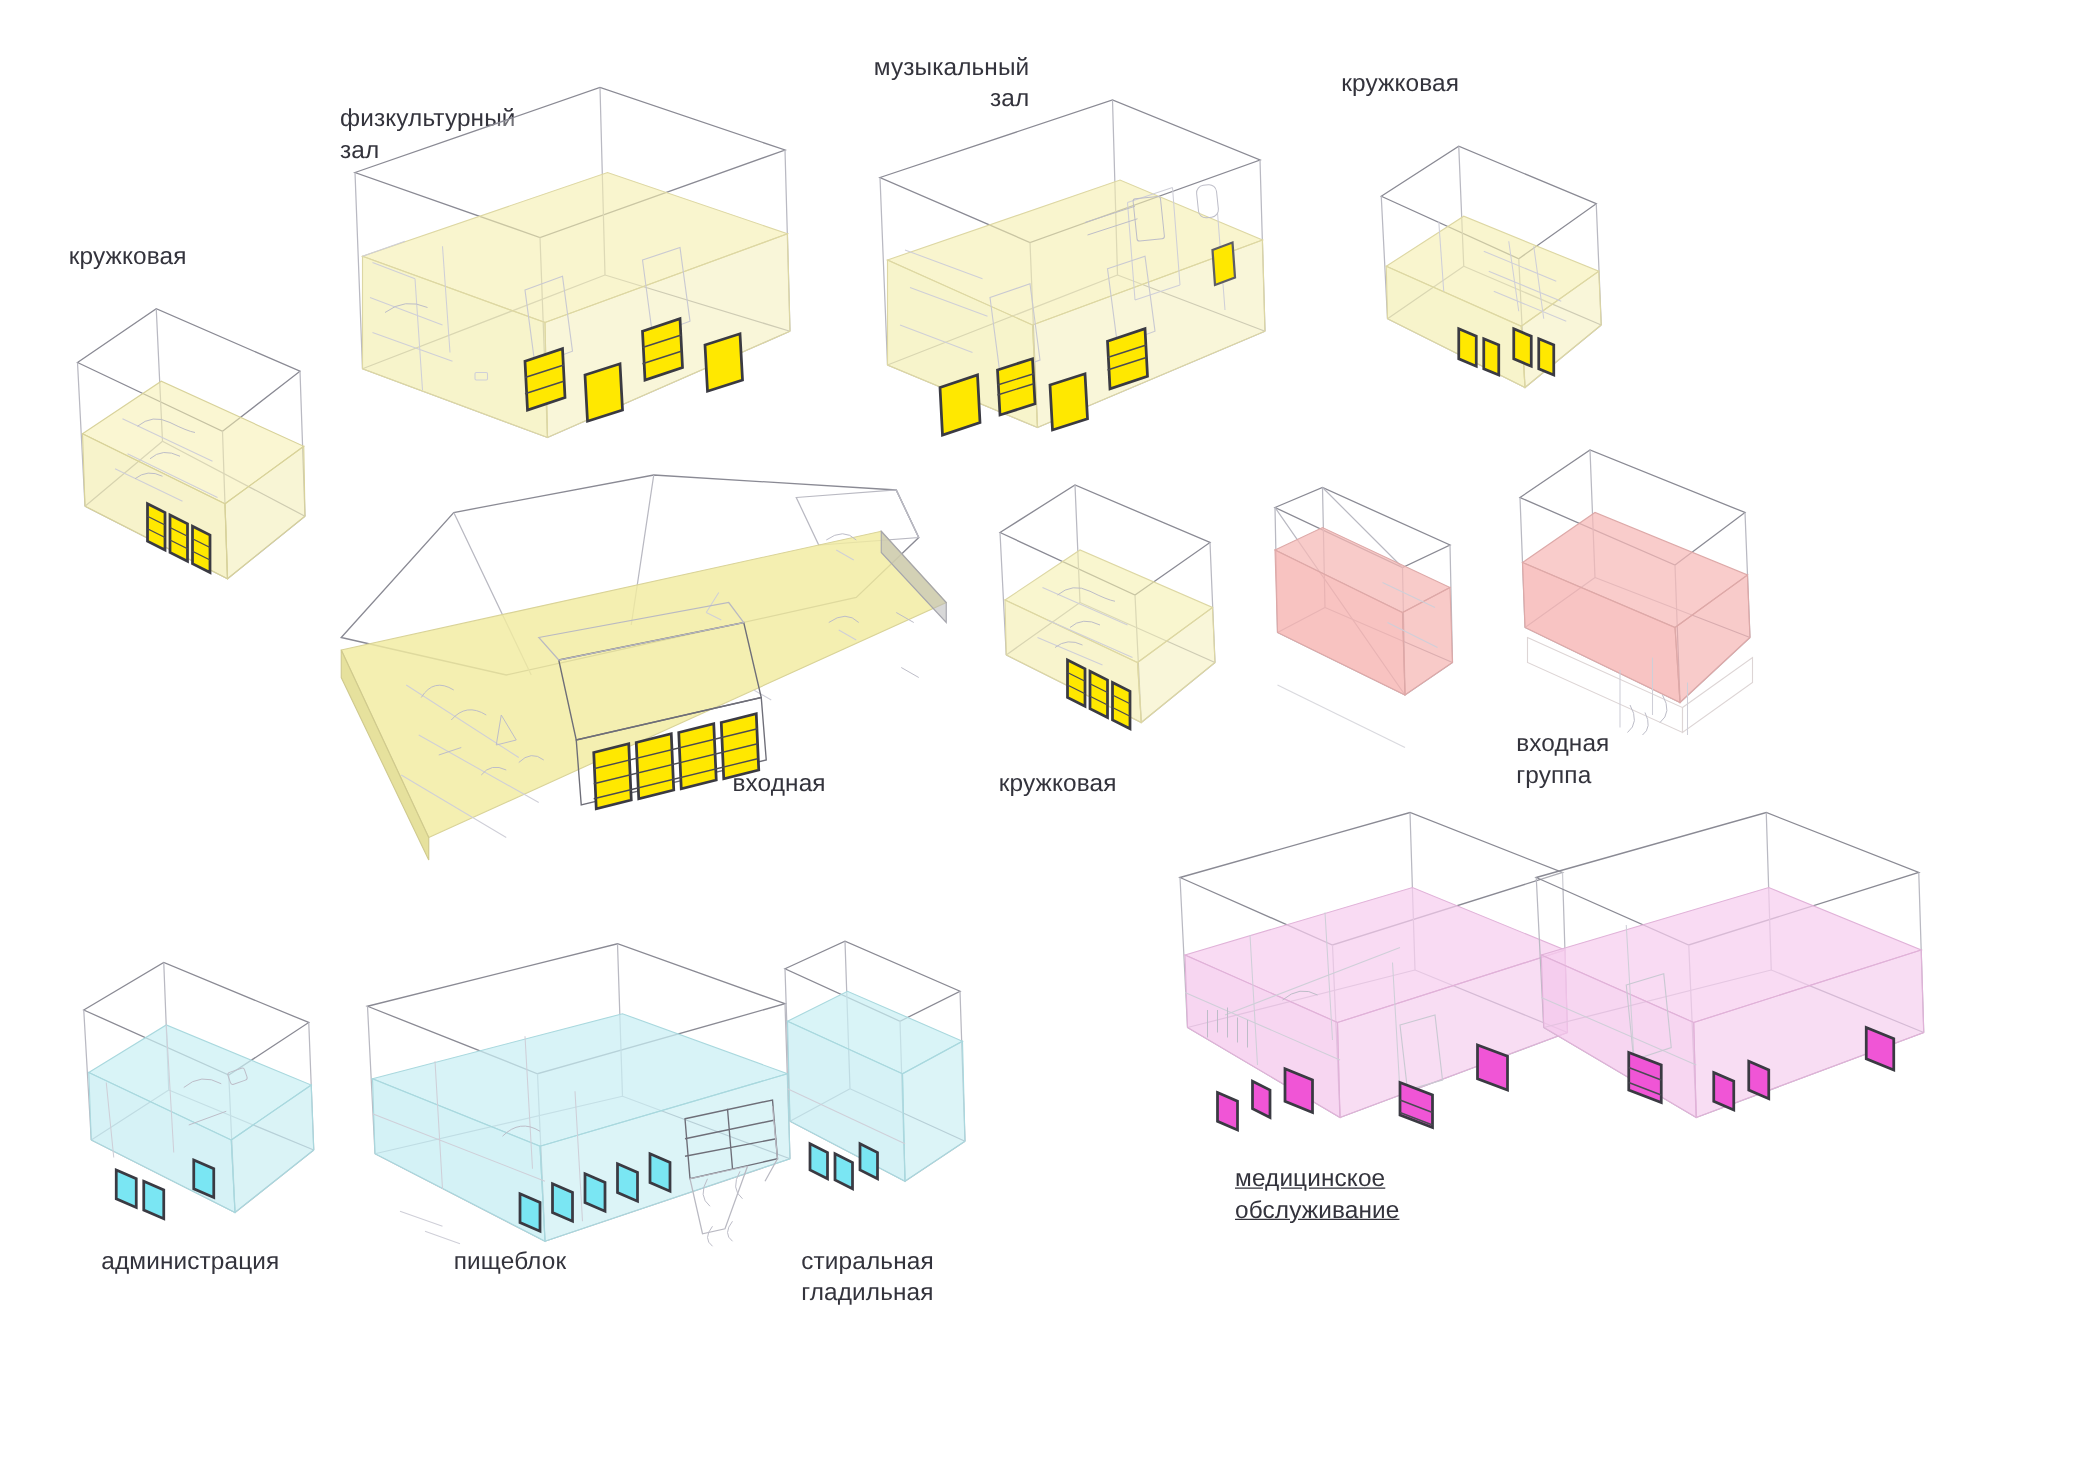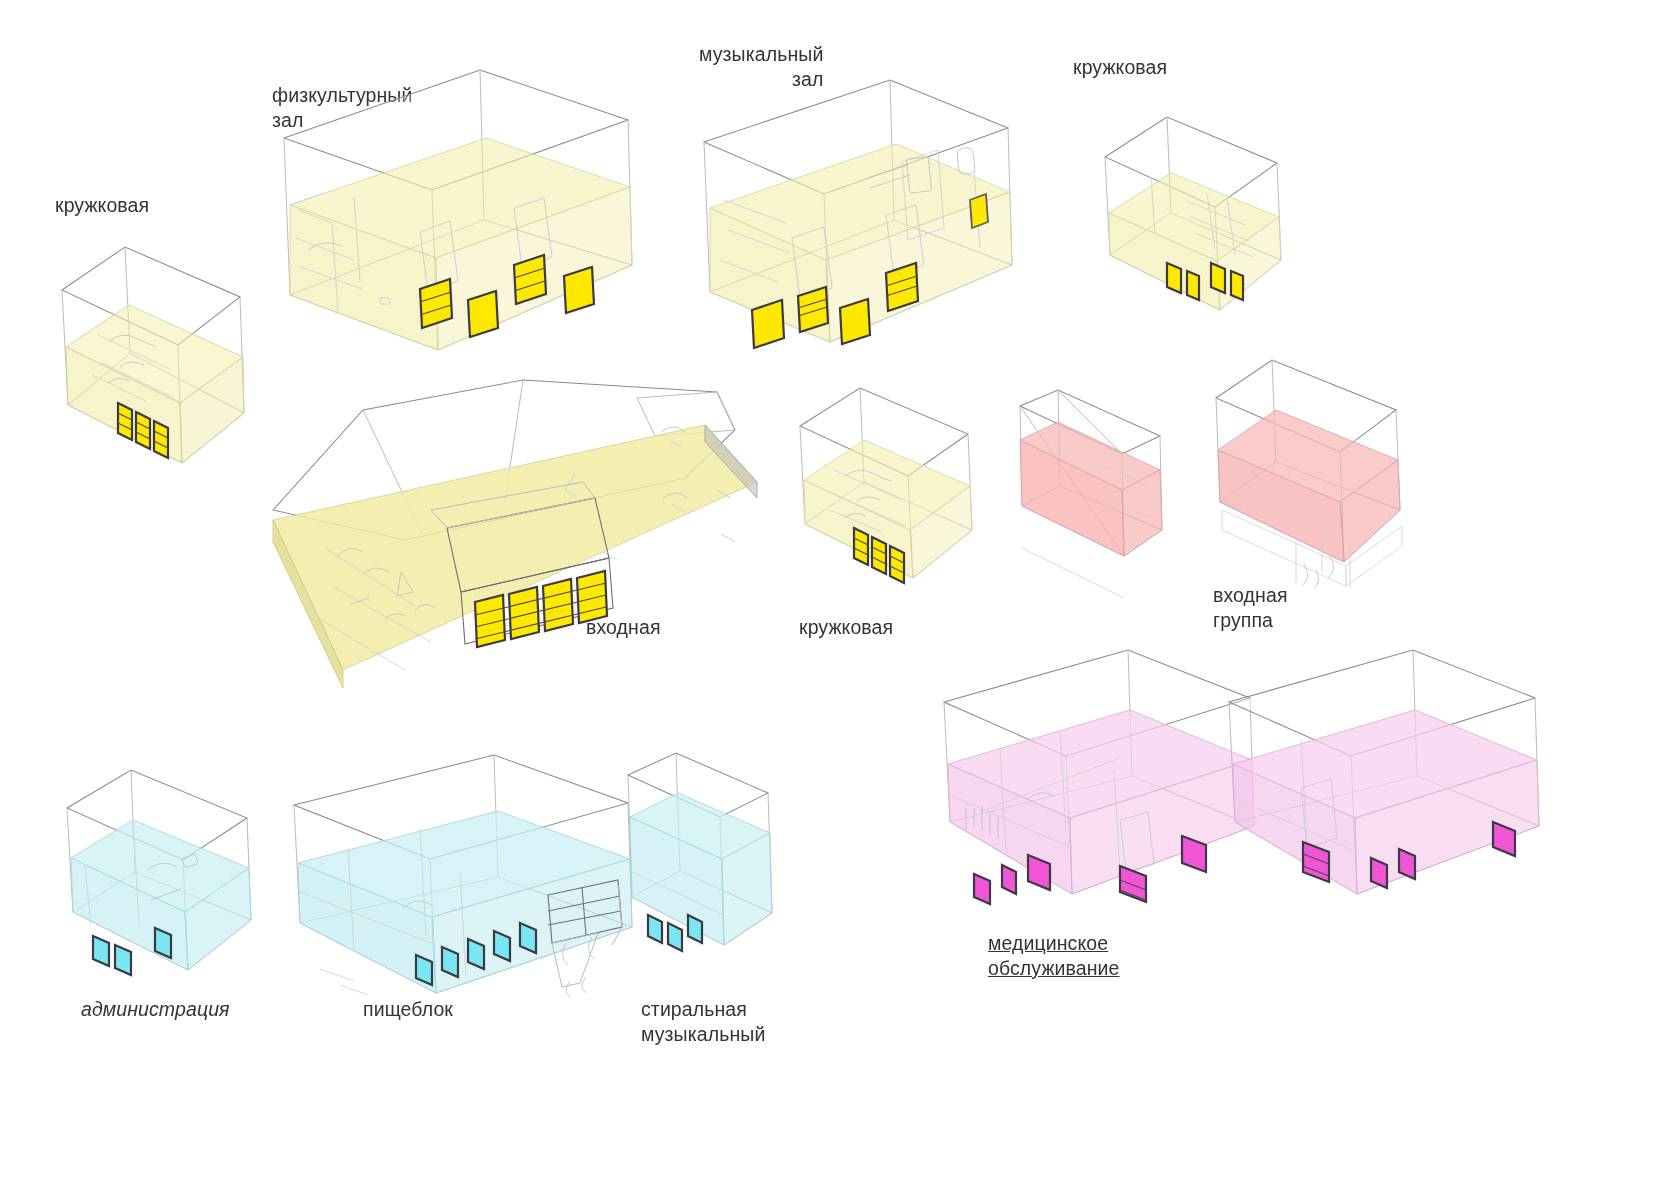--- a/index.html
+++ b/index.html
@@ -33,24 +33,24 @@
   <div class="lbl" style="left:55px;top:193px;">кружковая</div>
   <div class="lbl" style="left:272px;top:42px;margin-top:41px;">физкультурный
 зал</div>
   <div class="lbl" style="left:699px;top:42px;text-align:right;">музыкальный
 зал</div>
   <div class="lbl" style="left:1073px;top:55px;">кружковая</div>
   <div class="lbl" style="left:586px;top:615px;">входная</div>
   <div class="lbl" style="left:799px;top:615px;">кружковая</div>
   <div class="lbl" style="left:1213px;top:583px;">входная
 группа</div>
-  <div class="lbl" style="left:81px;top:997px;font-style:italic;">администрация</div>
+  <div class="lbl" style="left:81px;top:997px;">администрация</div>
   <div class="lbl" style="left:345px;top:997px;margin-left:18px;">пищеблок</div>
   <div class="lbl" style="left:641px;top:997px;">стиральная
-музыкальный</div>
+гладильная</div>
   <div class="lbl" style="left:988px;top:931px;text-decoration:underline;">медицинское
 обслуживание</div>
 
   <svg class="blk" style="left:50px;top:235px;" width="210" height="290" viewBox="0 0 210 290">
 
     <polygon class="glassTop" points="12,55 75,12 190,62 128,110"></polygon>
     <path class="wire-soft" d="M12,55 L18,170 M75,12 L80,118 M190,62 L194,178 M128,110 L132,228"></path>
     <path class="wire-soft" d="M18,170 L132,228 M18,170 L80,118 M80,118 L194,178 M194,178 L132,228"></path>
 
     <polygon class="vol" points="16,112 79,70 193,122 130,168" fill="#f5efad" fill-opacity=".55" stroke="#d8d29a"></polygon>

